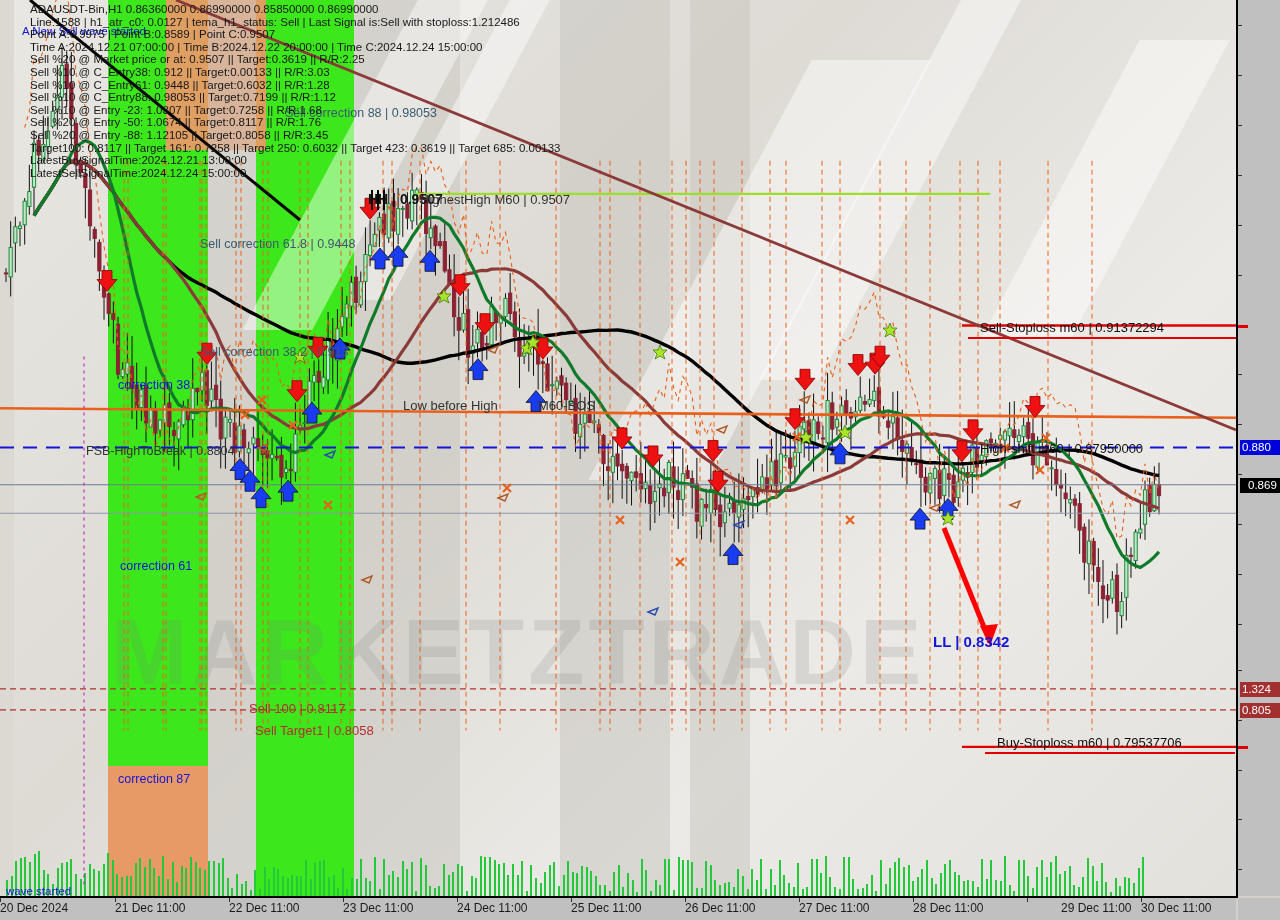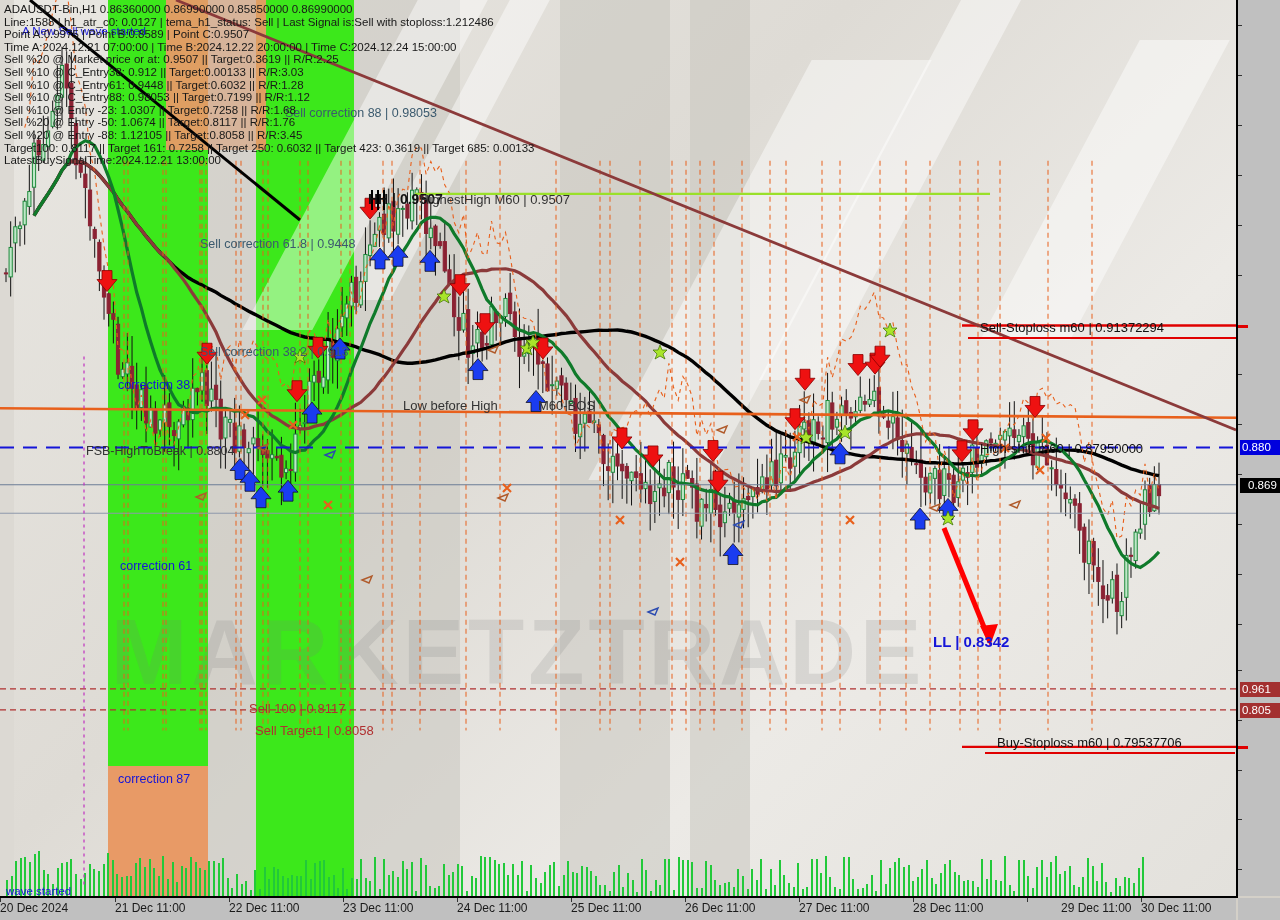--- a/index.html
+++ b/index.html
@@ -51,21 +51,21 @@
     position: absolute;
     left: 4px; top: 3px;
     z-index: 40;
     font-size: 11.5px;
     line-height: 12.6px;
     color: #181818;
     white-space: nowrap;
     font-family: "Liberation Sans", sans-serif;
     pointer-events: none;
   }
-  #infoblock .ln { display: block; }
+  #infoblock .ln { display: block; margin-left: 26px; }
   
   #priceaxis {
     position: absolute;
     left: 1238px; top: 0;
     width: 42px; height: 896px;
     background: #c0c0c0;
   }
   .ptick {
     position: absolute; left: 0;
     font-size: 11.5px;
@@ -1181,20 +1181,21 @@
         <span class="ln">Time A:2024.12.21 07:00:00 | Time B:2024.12.22 20:00:00 | Time C:2024.12.24 15:00:00</span>
         <span class="ln">Sell %20 @ Market price or at: 0.9507 || Target:0.3619 || R/R:2.25</span>
         <span class="ln">Sell %10 @ C_Entry38: 0.912 || Target:0.00133 || R/R:3.03</span>
         <span class="ln">Sell %10 @ C_Entry61: 0.9448 || Target:0.6032 || R/R:1.28</span>
         <span class="ln">Sell %10 @ C_Entry88: 0.98053 || Target:0.7199 || R/R:1.12</span>
         <span class="ln">Sell %10 @ Entry -23: 1.0307 || Target:0.7258 || R/R:1.68</span>
         <span class="ln">Sell %20 @ Entry -50: 1.0674 || Target:0.8117 || R/R:1.76</span>
         <span class="ln">Sell %20 @ Entry -88: 1.12105 || Target:0.8058 || R/R:3.45</span>
         <span class="ln">Target100: 0.8117 || Target 161: 0.7258 || Target 250: 0.6032 || Target 423: 0.3619 || Target 685: 0.00133</span>
         <span class="ln">LatestBuySignalTime:2024.12.21 13:00:00</span>
+        <span class="ln">LatestSellSignalTime:2024.12.24 15:00:00</span>
       </div>
   </div>
 
   <div id="priceaxis">
       <div class="ptick" style="top: 18.4576px;">
         <i></i>
         <span></span>
       </div>
       <div class="ptick" style="top: 68.3046px;">
         <i></i>
@@ -1259,21 +1260,21 @@
       <div class="ptick" style="top: 812.449px;">
         <i></i>
         <span></span>
       </div>
       <div class="ptick" style="top: 862.296px;">
         <i></i>
         <span></span>
       </div>
       <div class="ptag" style="top: 440.377px; background: rgb(0, 0, 221); z-index: 5;">0.880</div>
       <div class="ptag" style="top: 477.762px; background: rgb(0, 0, 0); z-index: 5; padding-left: 8px;">0.869</div>
-      <div class="ptag" style="top: 681.779px; background: rgb(163, 48, 48); z-index: 5;">0.961</div>
+      <div class="ptag" style="top: 681.779px; background: rgb(163, 48, 48); z-index: 5;">1.324</div>
       <div class="ptag" style="top: 702.786px; background: rgb(163, 48, 48); z-index: 5;">0.805</div>
       <div style="position: absolute; left: 0px; width: 10px; height: 3px; background: rgb(224, 0, 0); top: 324.526px;"></div>
       <div style="position: absolute; left: 0px; width: 10px; height: 3px; background: rgb(224, 0, 0); top: 745.897px;"></div>
     </div>
   <div id="timeaxis">
       <div class="tmark" style="left: 0px;"></div>
       <div class="ttick" style="left: 0px;">20 Dec 2024</div>
       <div class="tmark" style="left: 115px;"></div>
       <div class="ttick" style="left: 115px;">21 Dec 11:00</div>
       <div class="tmark" style="left: 229px;"></div>

